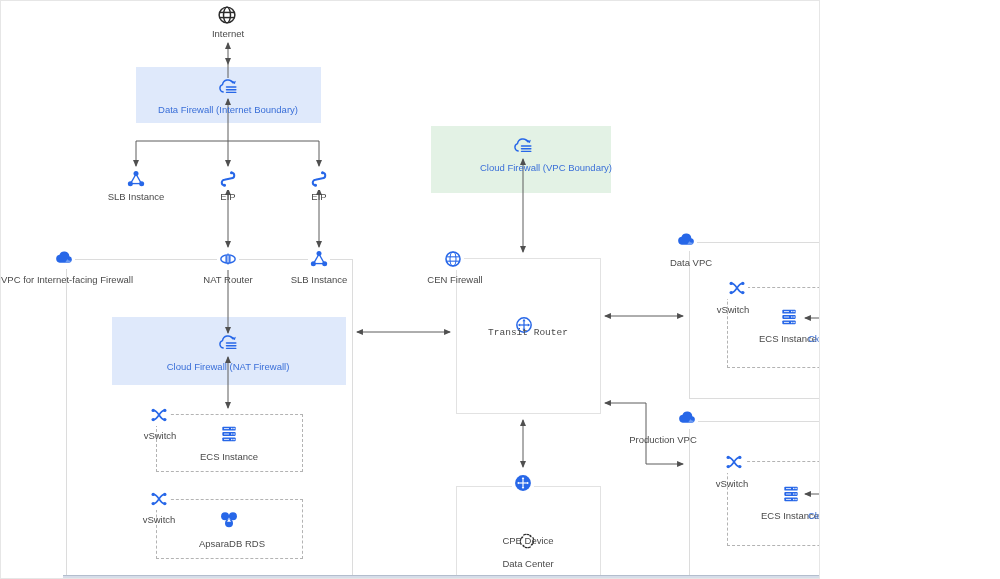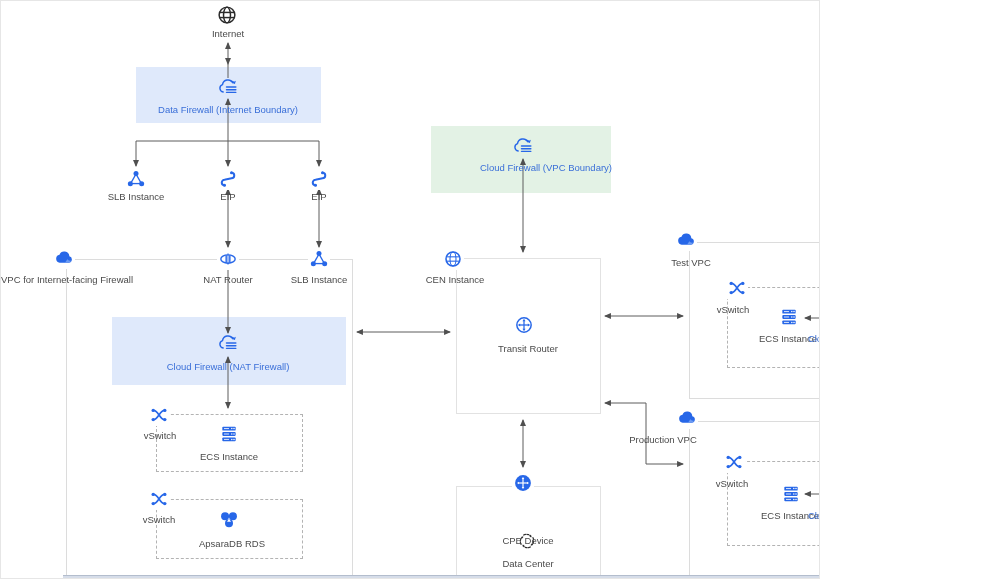--- a/index.html
+++ b/index.html
@@ -368,25 +368,25 @@
   <div class="lbl" style="left:318px;top:190px;">EIP</div>
   <div class="lbl" style="left:66px;top:273px;">VPC for Internet-facing Firewall</div>
   <div class="lbl" style="left:227px;top:273px;">NAT Router</div>
   <div class="lbl" style="left:318px;top:273px;">SLB Instance</div>
   <div class="lbl fw" style="left:227px;top:360px;">Cloud Firewall (NAT Firewall)</div>
   <div class="lbl" style="left:159px;top:429px;">vSwitch</div>
   <div class="lbl" style="left:228px;top:450px;">ECS Instance</div>
   <div class="lbl" style="left:158px;top:513px;">vSwitch</div>
   <div class="lbl" style="left:231px;top:537px;">ApsaraDB RDS</div>
   <div class="lbl fw" style="left:508px;top:161px;margin-left:37px;">Cloud Firewall (VPC Boundary)</div>
-  <div class="lbl" style="left:454px;top:273px;">CEN Instance</div>
-  <div class="lbl" style="left:527px;top:342px;">Transit Router</div>
+  <div class="lbl" style="left:454px;top:273px;">CEN Firewall</div>
+  <div class="lbl" style="left:527px;top:326px;font-family:Liberation Mono, monospace;">Transit Router</div>
   <div class="lbl" style="left:527px;top:498px;margin-top:36px;">CPE Device</div>
   <div class="lbl" style="left:527px;top:557px;">Data Center</div>
-  <div class="lbl" style="left:690px;top:256px;">Test VPC</div>
+  <div class="lbl" style="left:690px;top:256px;">Data VPC</div>
   <div class="lbl" style="left:732px;top:303px;">vSwitch</div>
   <div class="lbl" style="left:787px;top:332px;">ECS Instance</div>
   <div class="lbl fw" style="left:875px;top:332px;">Cloud Firewall (Internal Firewall)</div>
   <div class="lbl" style="left:957px;top:332px;">ECS Instance</div>
   <div class="lbl" style="left:662px;top:433px;">Production VPC</div>
   <div class="lbl" style="left:731px;top:477px;">vSwitch</div>
   <div class="lbl" style="left:789px;top:509px;">ECS Instance</div>
   <div class="lbl fw" style="left:875px;top:509px;">Cloud Firewall (Internal Firewall)</div>
   <div class="lbl" style="left:957px;top:509px;">ECS Instance</div>
 

